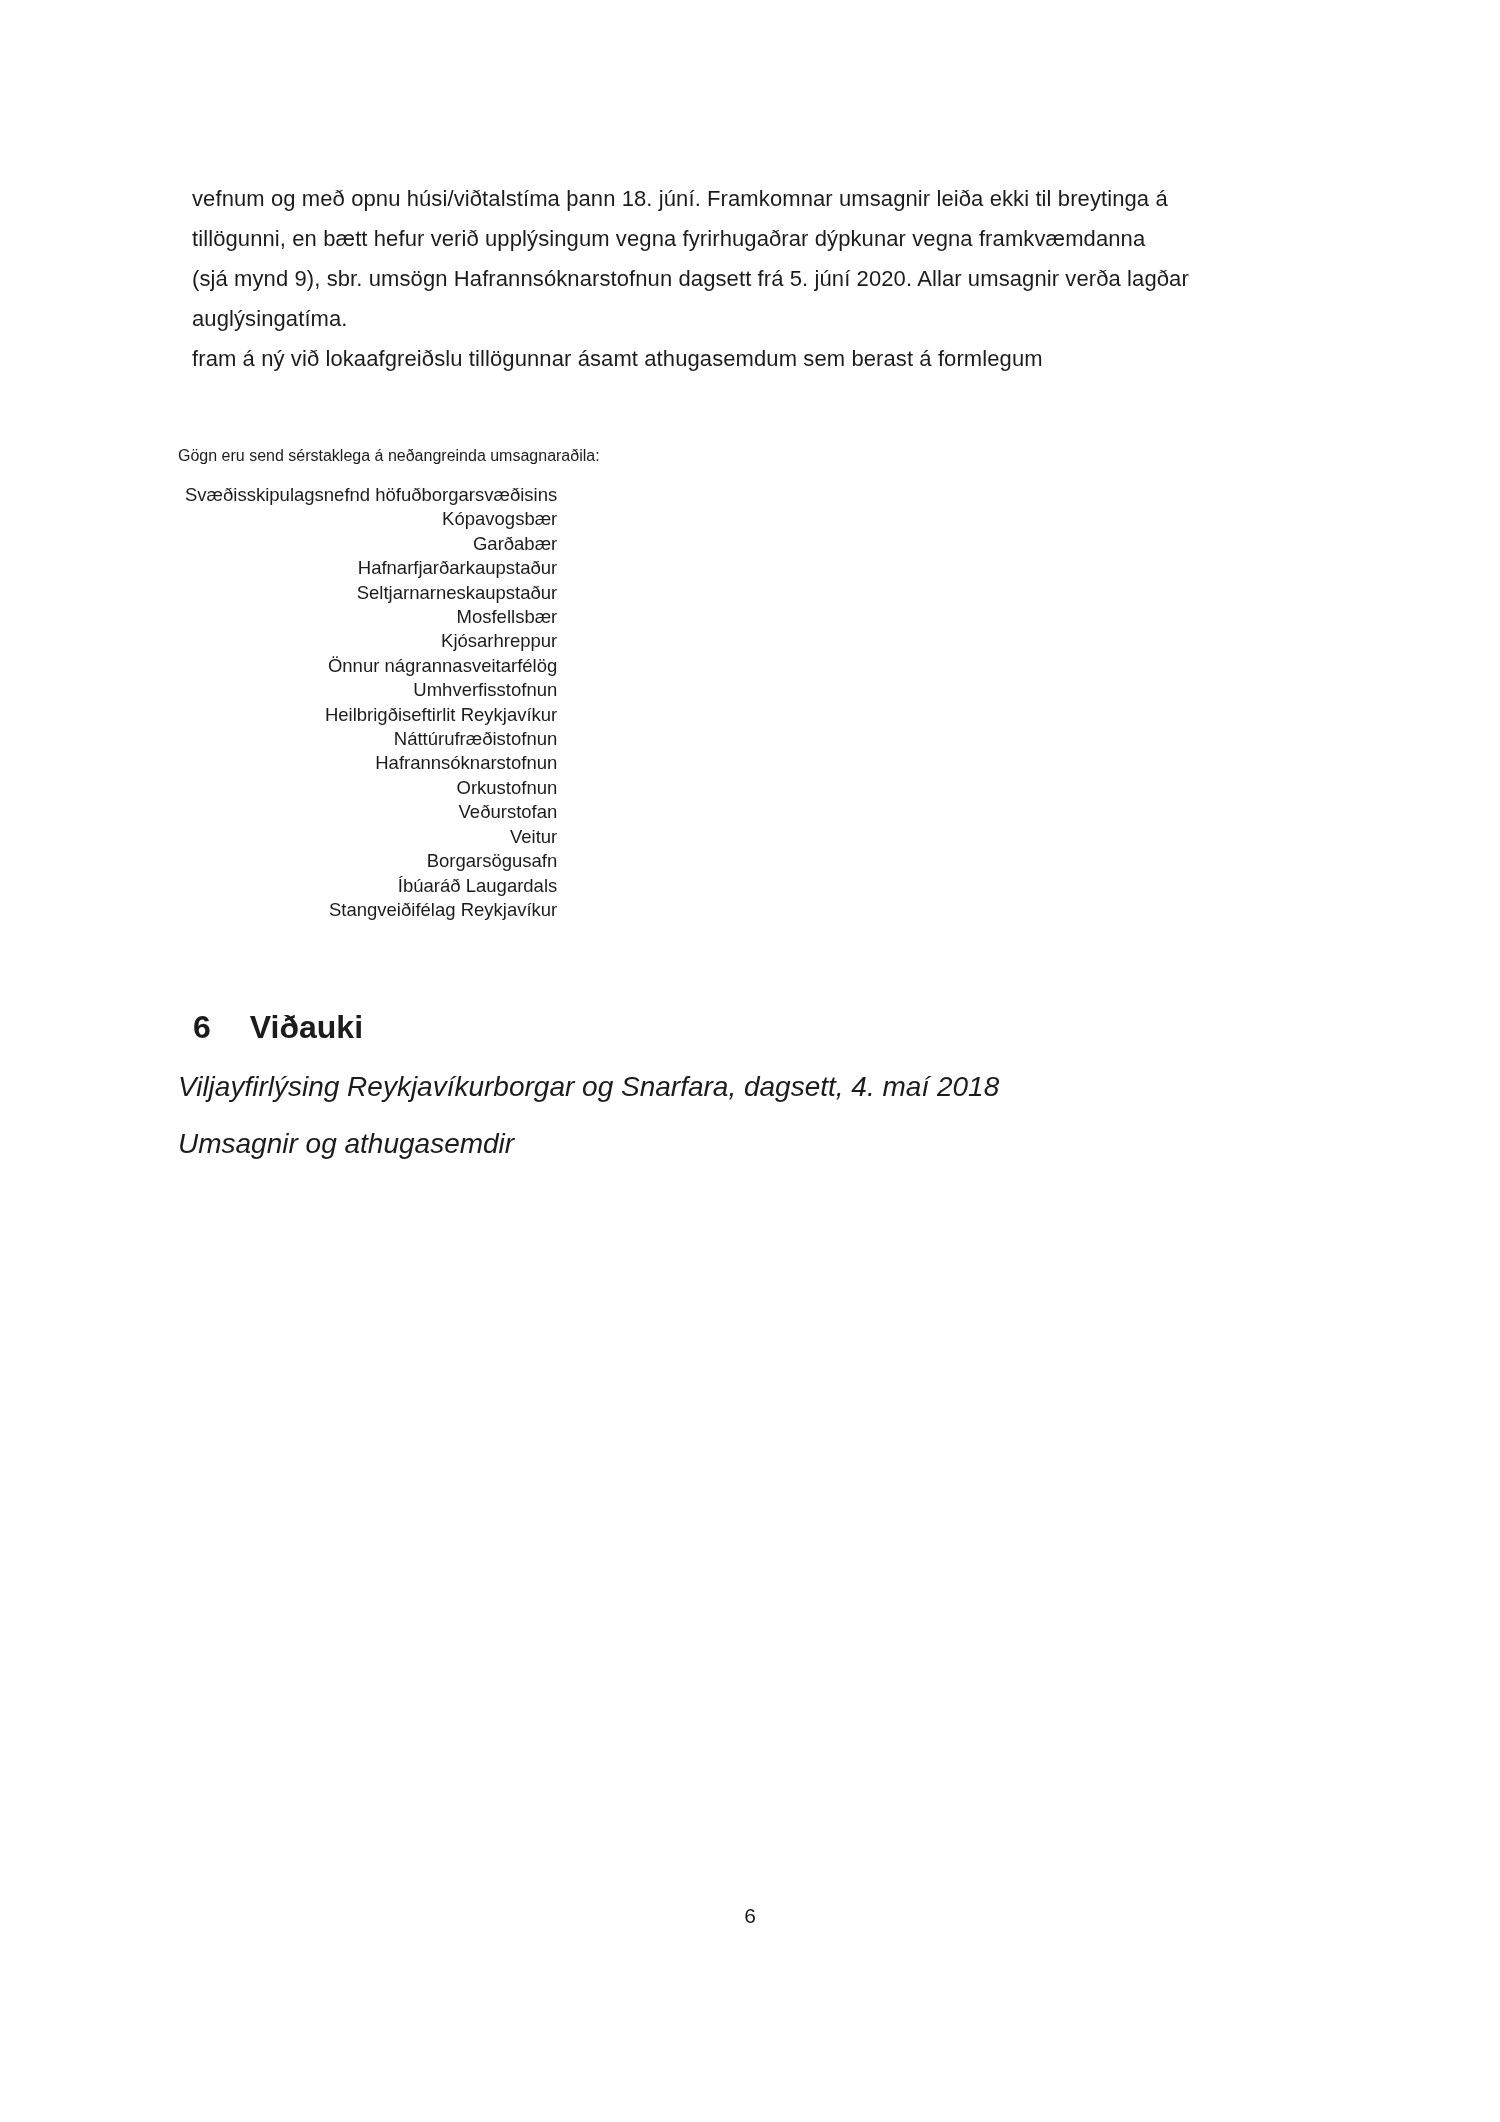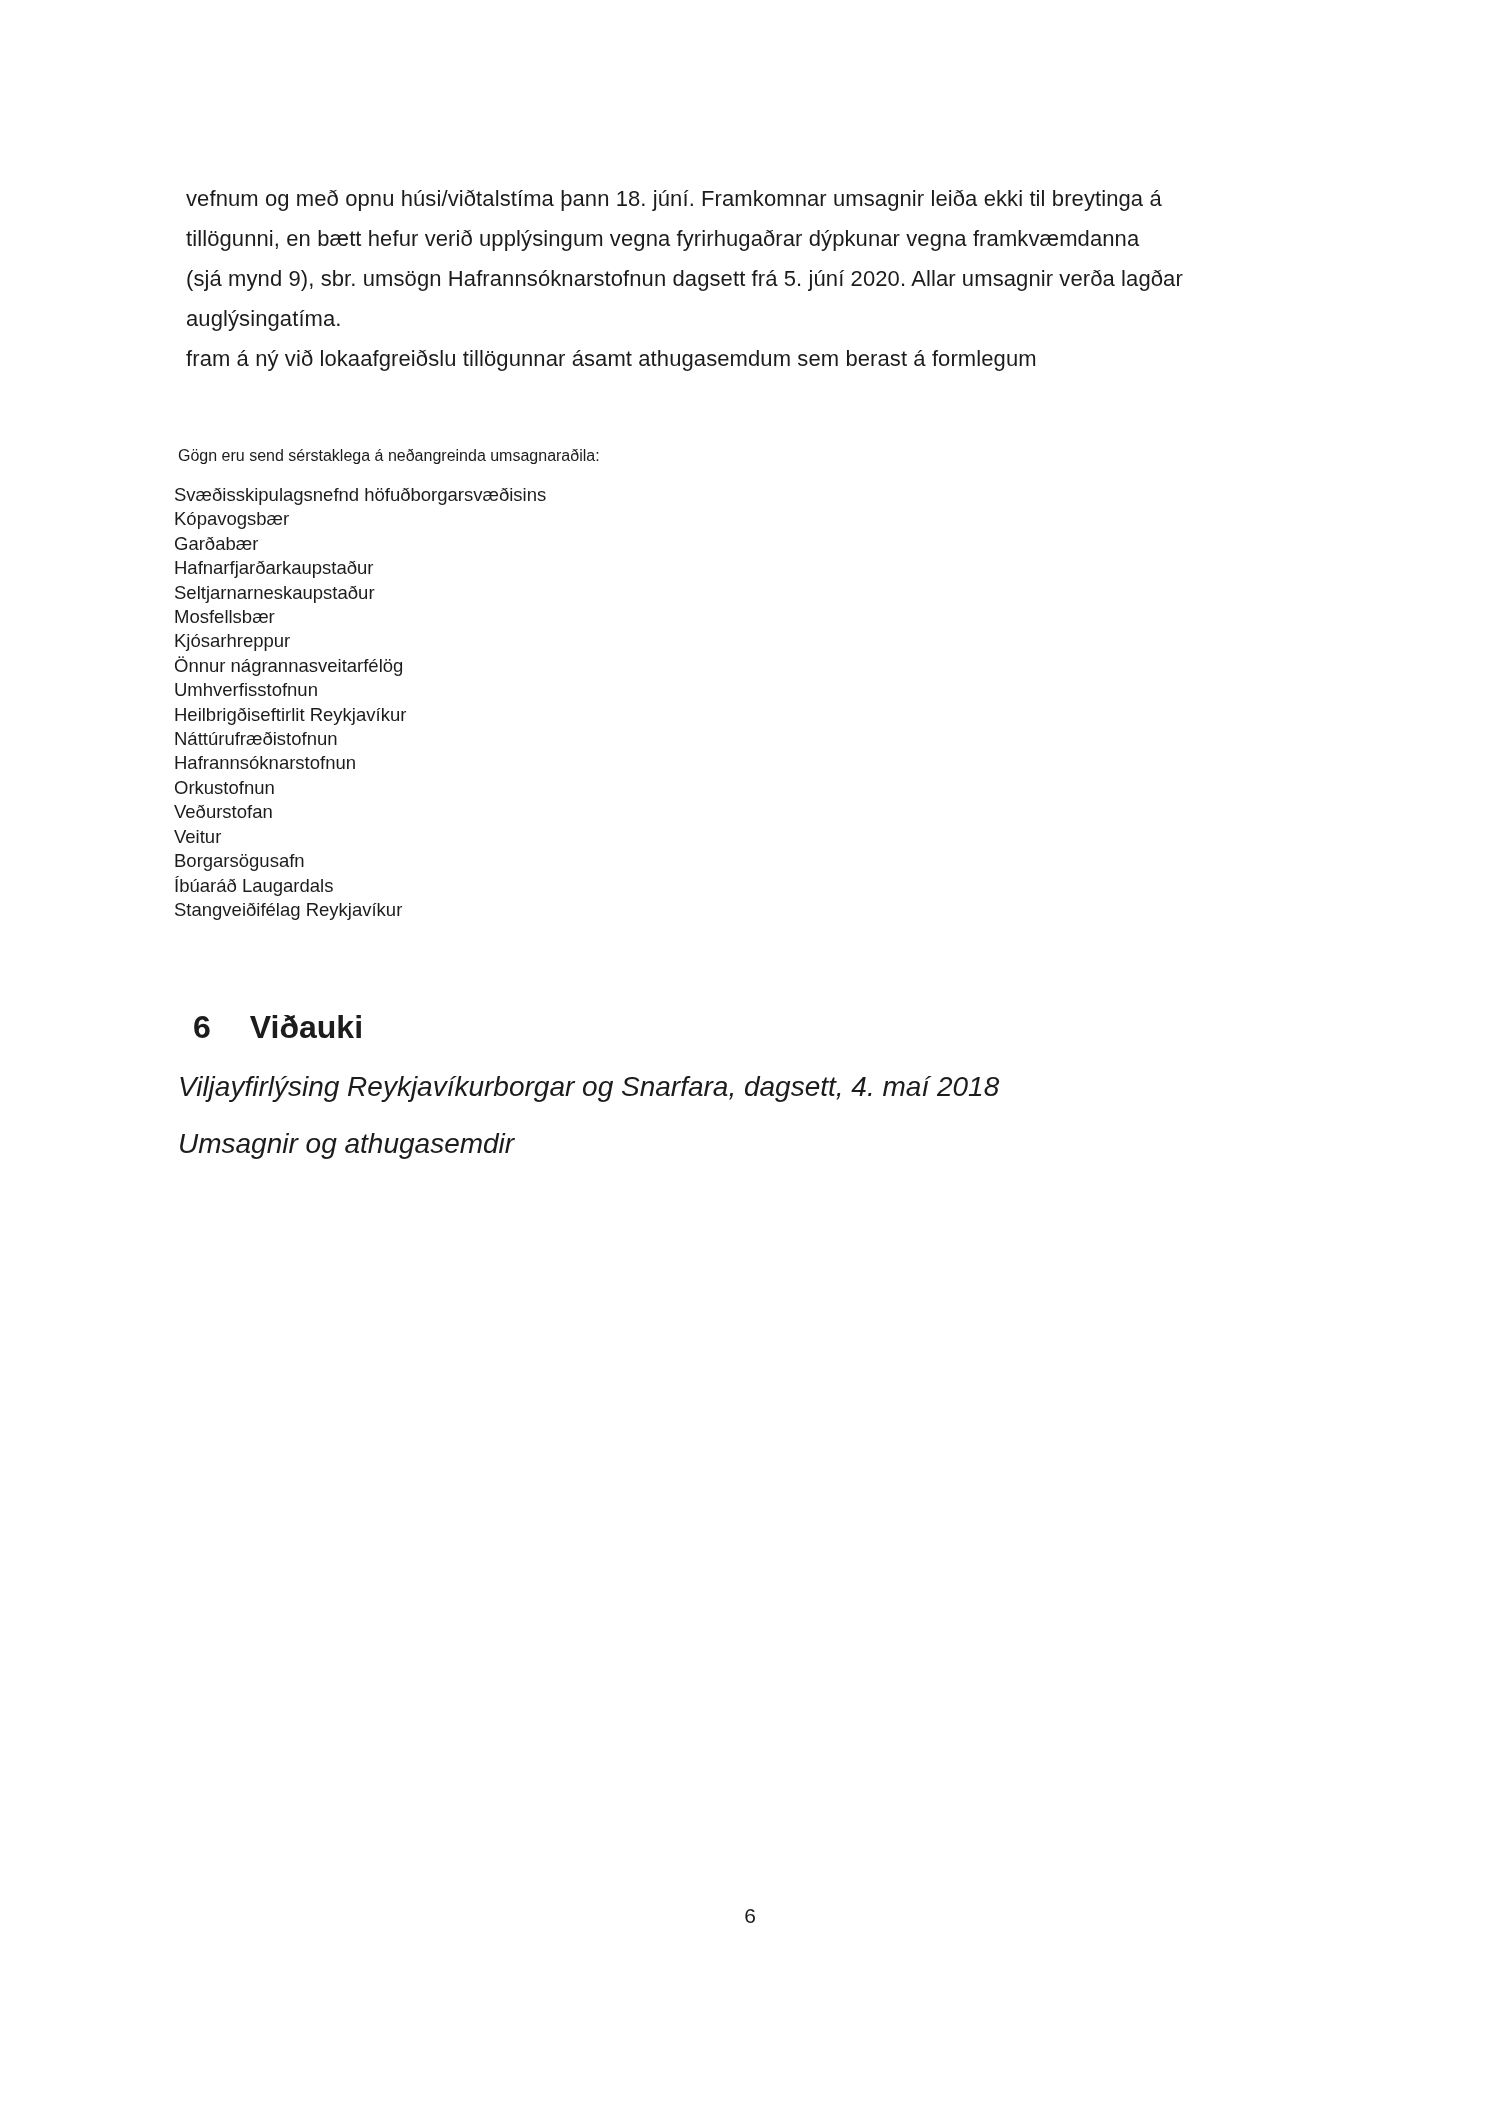--- a/index.html
+++ b/index.html
@@ -15,43 +15,44 @@
     color: #1c1c1c;
     overflow: hidden;
   }
   .page {
     position: absolute;
     inset: 0;
     background: #ffffff;
   }
   .body-paragraph {
     position: absolute;
-    left: 186px;
+    left: 192px;
     top: 179px;
     font-size: 22px;
     line-height: 40px;
     letter-spacing: 0.1px;
   }
   .body-paragraph .line {
     white-space: nowrap;
   }
   .recipients-intro {
     position: absolute;
     left: 178px;
     top: 436px;
     font-size: 16px;
     line-height: 40px;
     white-space: nowrap;
   }
   .recipients-list {
     position: absolute;
-    left: 174px;
+    left: 185px;
     top: 483px;
     font-size: 18.5px;
     line-height: 24.4px;
+    text-align: right;
   }
   .recipients-list .recipient {
     white-space: nowrap;
   }
   .section-heading {
     position: absolute;
     left: 193px;
     top: 1008px;
     font-size: 32px;
     line-height: 38px;

